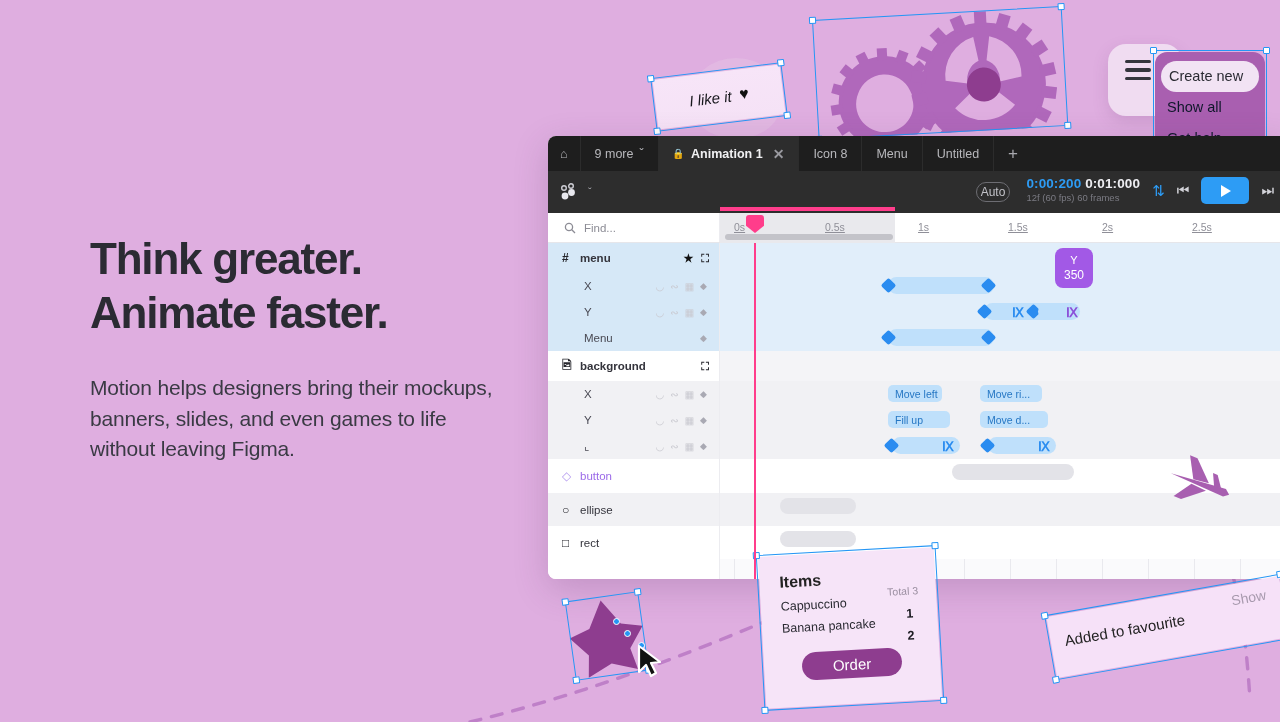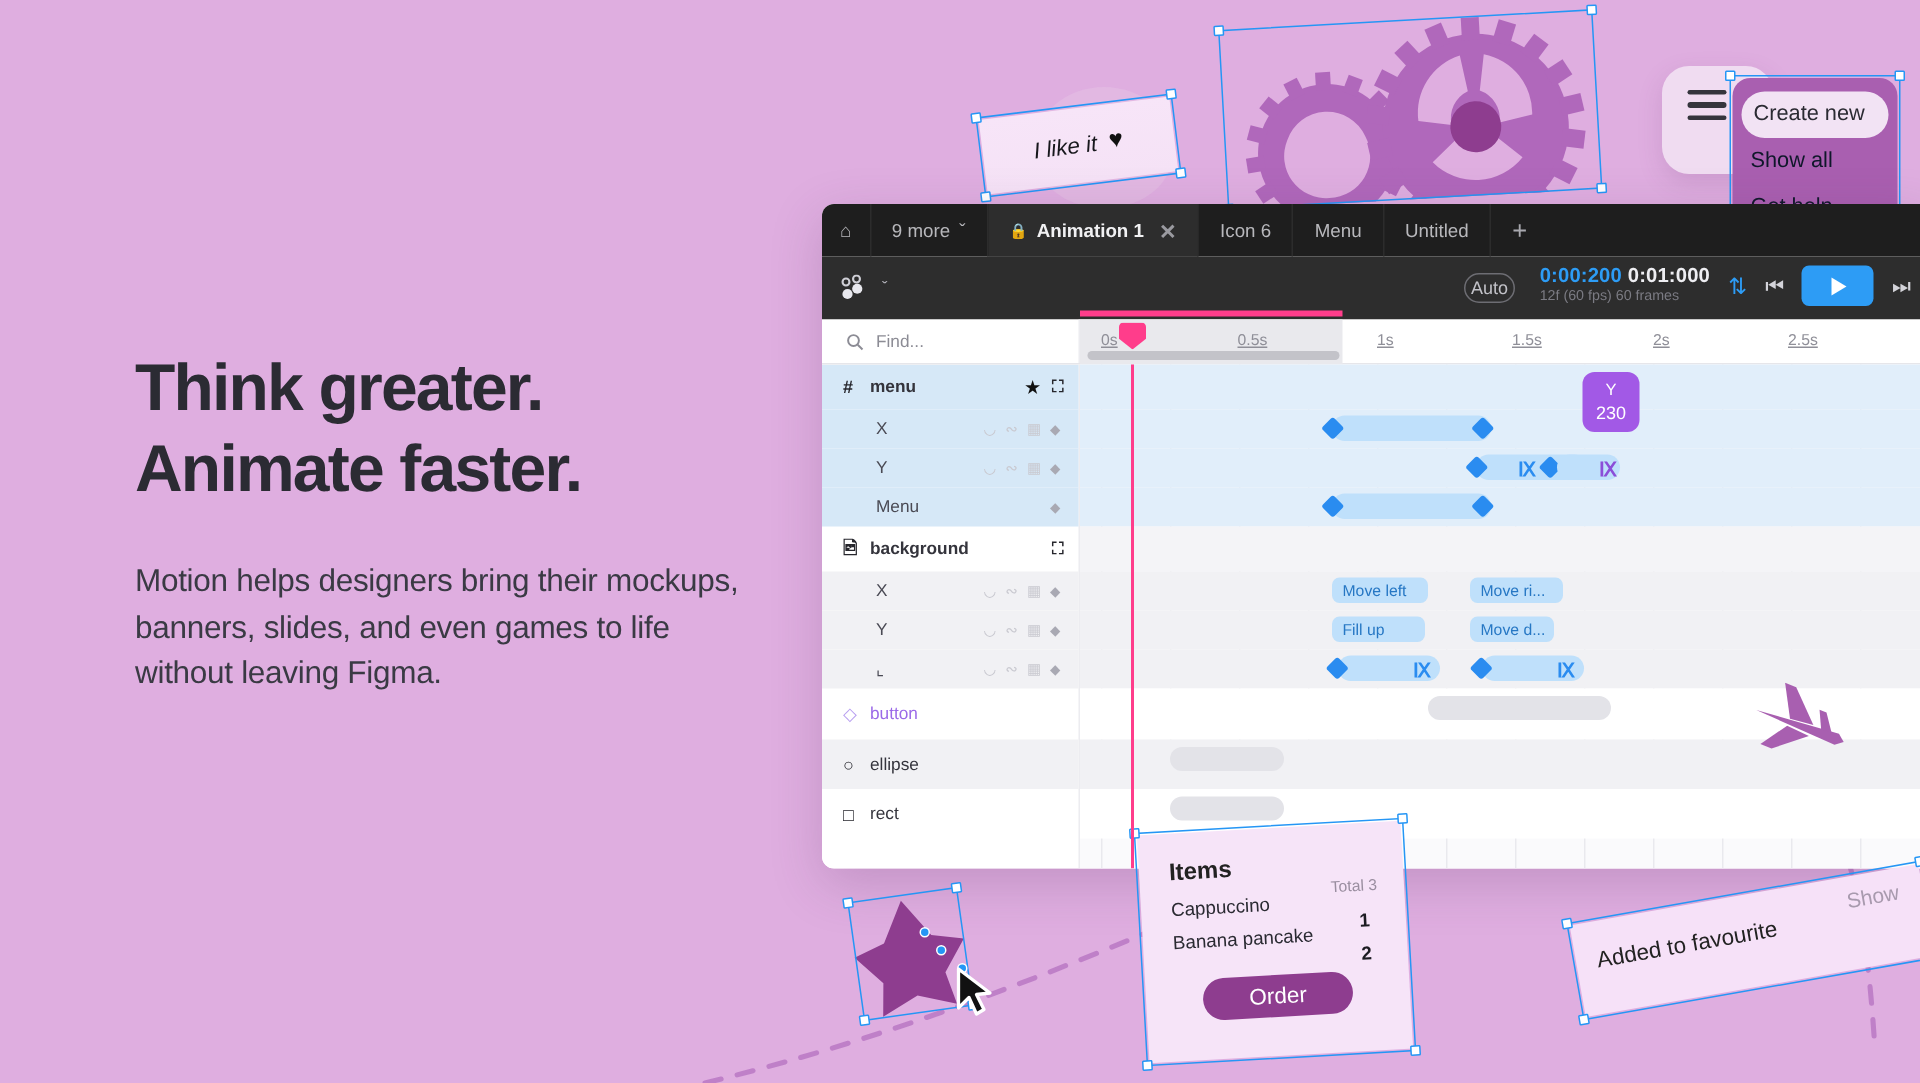--- a/index.html
+++ b/index.html
@@ -358,21 +358,21 @@
       </div>
       <div class="tab">
         <span>9 more</span>
         <span>ˇ</span>
       </div>
       <div class="tab active">
         <span class="lock">🔒</span>
         <span>Animation 1</span>
         <span class="x">✕</span>
       </div>
-      <div class="tab">Icon 6</div>
+      <div class="tab">Icon 8</div>
       <div class="tab">Menu</div>
       <div class="tab">Untitled</div>
       <div class="plus">+</div>
     </div>
 
     <div id="toolbar">
       <div id="tool-left">
         <svg width="22" height="18" viewBox="0 0 22 18">
           <circle cx="4" cy="5" r="2.3" fill="none" stroke="#cfcfd6" stroke-width="1.4"></circle>
           <circle cx="11" cy="3" r="2.3" fill="none" stroke="#cfcfd6" stroke-width="1.4"></circle>
@@ -558,27 +558,27 @@
 
         <div class="trow blue" style="top:82px">
           <div class="bar" style="left:168px;width:106px"></div>
           <div class="kf" style="left:163px"></div>
           <div class="kf" style="left:263px"></div>
         </div>
 
         <div class="trow" style="top:108px;height:30px;background:#f4f4f7"></div>
 
         <div class="trow grey" style="top:138px">
-          <div class="lbl" style="left:168px;width:64px">Move left</div>
+          <div class="lbl" style="left:168px;width:54px">Move left</div>
           <div class="lbl" style="left:260px;width:62px">Move ri...</div>
         </div>
 
         <div class="trow grey" style="top:164px">
           <div class="lbl" style="left:168px;width:62px">Fill up</div>
-          <div class="lbl" style="left:260px;width:56px">Move d...</div>
+          <div class="lbl" style="left:260px;width:68px">Move d...</div>
         </div>
 
         <div class="trow grey" style="top:190px">
           <div class="bar" style="left:172px;width:68px"></div>
           <div class="kf" style="left:166px"></div>
           <div class="ibeam" style="left:222px">Ⅸ</div>
           <div class="bar" style="left:268px;width:68px"></div>
           <div class="kf" style="left:262px"></div>
           <div class="ibeam" style="left:318px">Ⅸ</div>
         </div>
@@ -590,21 +590,21 @@
         <div class="trow grey" style="top:250px;height:33px">
           <div class="gbar" style="left:60px;width:76px"></div>
         </div>
 
         <div class="trow" style="top:283px;height:33px;background:#fff">
           <div class="gbar" style="left:60px;width:76px"></div>
         </div>
 
         <div id="tooltip-y">
           <div>Y</div>
-          <div class="v">230</div>
+          <div class="v">350</div>
         </div>
 
         <div id="playhead">
           <div id="playhead-cap"></div>
         </div>
       </div>
     </div>
   </div>
 
   <svg id="plane" width="68" height="58" viewBox="0 0 68 58">

